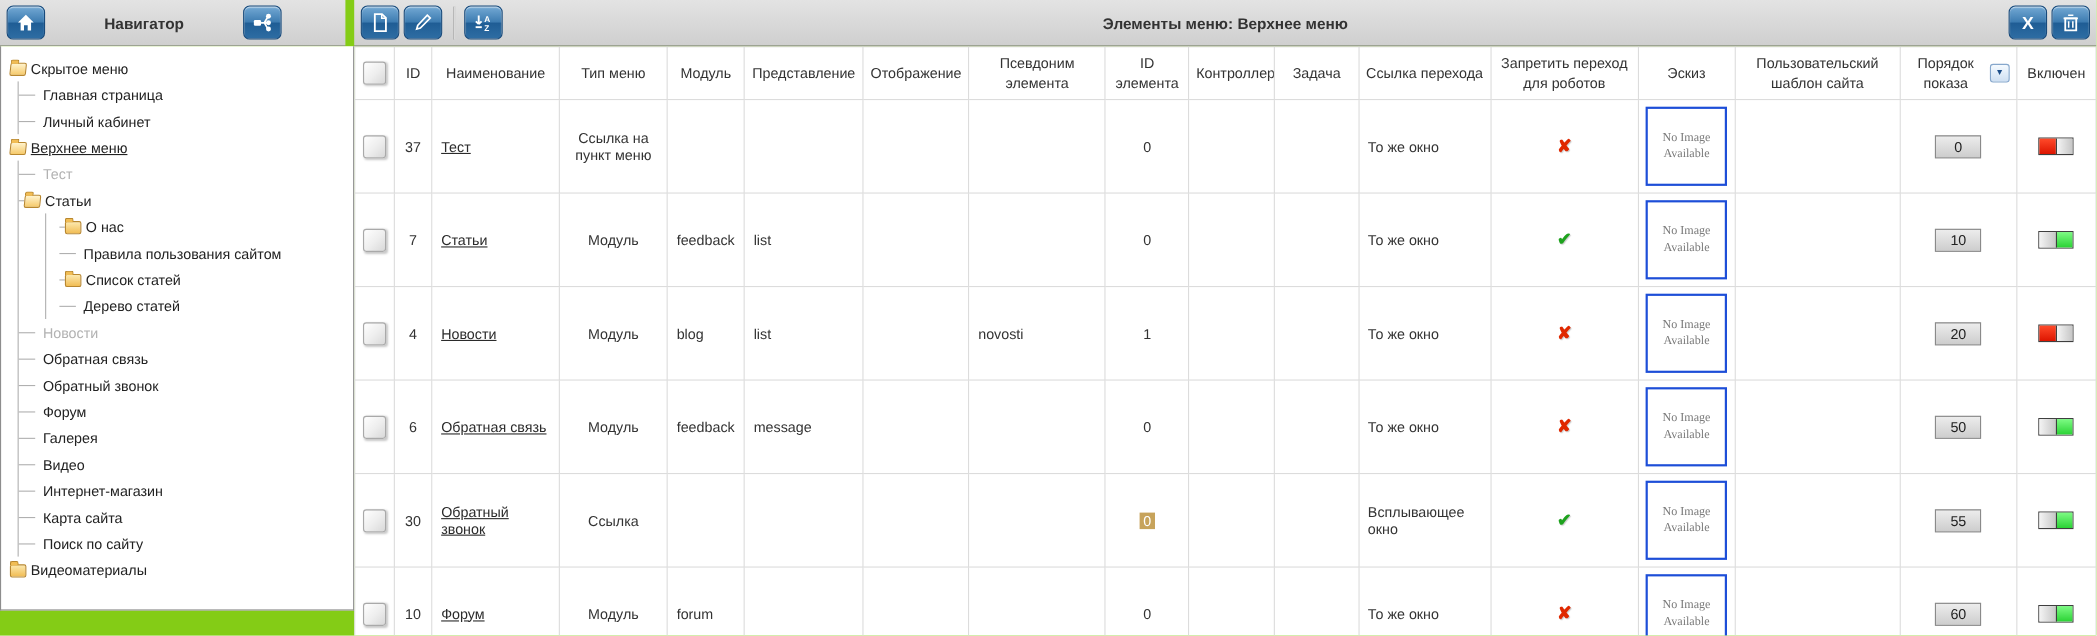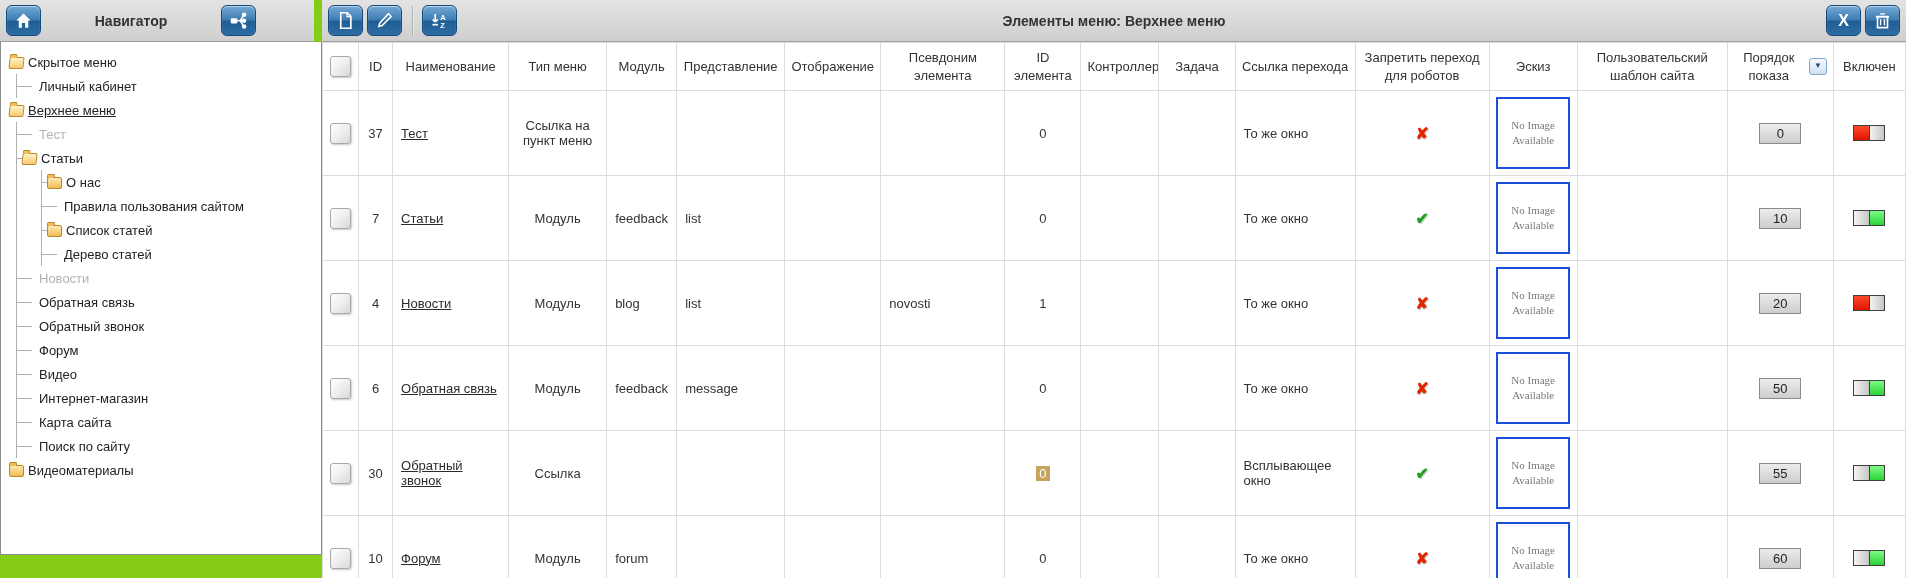--- a/index.html
+++ b/index.html
@@ -15,21 +15,21 @@
   .side-spacer { width:52px; flex:none; }
   .tree-wrap { height:513px; border:1px solid #8d8d8d; border-top:none; background:#fff; overflow:hidden; }
   .tree { padding:8px 4px 0 8px; }
   .tree-row { display:flex; align-items:center; height:24px; cursor:pointer; white-space:nowrap; }
   .tick { width:18px; flex:none; align-self:stretch; position:relative; }
   .tick::before { content:''; position:absolute; left:0; right:3px; top:50%; border-top:1px solid #b0b0b0; }
   .tick.short { width:5px; }
   .tick.short::before { right:0; }
   .tree-children { border-left:1px solid #b0b0b0; }
   .tree-children.d0 { margin-left:7px; }
-  .tree-children.d1 { margin-left:24px; }
+  .tree-children.d1 { margin-left:24px;padding-left:12px; }
   .folder { width:15px; height:12px; flex:none; position:relative; margin-top:2px;
             background:linear-gradient(#fce8ad,#f1bd55); border:1px solid #b8872f; border-radius:2px; }
   .folder::before { content:''; position:absolute; top:-4px; left:-1px; width:6px; height:3px;
             background:#f1bd55; border:1px solid #b8872f; border-bottom:none; border-radius:2px 2px 0 0; }
   .folder.open { background:linear-gradient(#fff3cd,#f6ca6b); transform:skewX(-6deg); }
   .tlabel { margin-left:4px; color:#222; }
   .tlabel.muted { color:#b2b2b2; }
   .tlabel.selected { text-decoration:underline; }
 
   
@@ -115,20 +115,24 @@
     </div>
     <div class="tree-wrap">
       <div class="tree" id="tree-root">
           <div class="tree-row">
             <span class="folder open"></span>
             <span class="tlabel">Скрытое меню</span>
           </div>
           <div class="tree-children d0">
             <div class="tree-row">
               <span class="tick"></span>
+              <span class="tlabel">Главная страница</span>
+            </div>
+            <div class="tree-row">
+              <span class="tick"></span>
               <span class="tlabel">Личный кабинет</span>
             </div>
           </div>
           <div class="tree-row">
             <span class="folder open"></span>
             <span class="tlabel selected">Верхнее меню</span>
           </div>
           <div class="tree-children d0">
             <div class="tree-row">
               <span class="tick"></span>
@@ -167,20 +171,24 @@
               <span class="tick"></span>
               <span class="tlabel">Обратная связь</span>
             </div>
             <div class="tree-row">
               <span class="tick"></span>
               <span class="tlabel">Обратный звонок</span>
             </div>
             <div class="tree-row">
               <span class="tick"></span>
               <span class="tlabel">Форум</span>
+            </div>
+            <div class="tree-row">
+              <span class="tick"></span>
+              <span class="tlabel">Галерея</span>
             </div>
             <div class="tree-row">
               <span class="tick"></span>
               <span class="tlabel">Видео</span>
             </div>
             <div class="tree-row">
               <span class="tick"></span>
               <span class="tlabel">Интернет-магазин</span>
             </div>
             <div class="tree-row">

